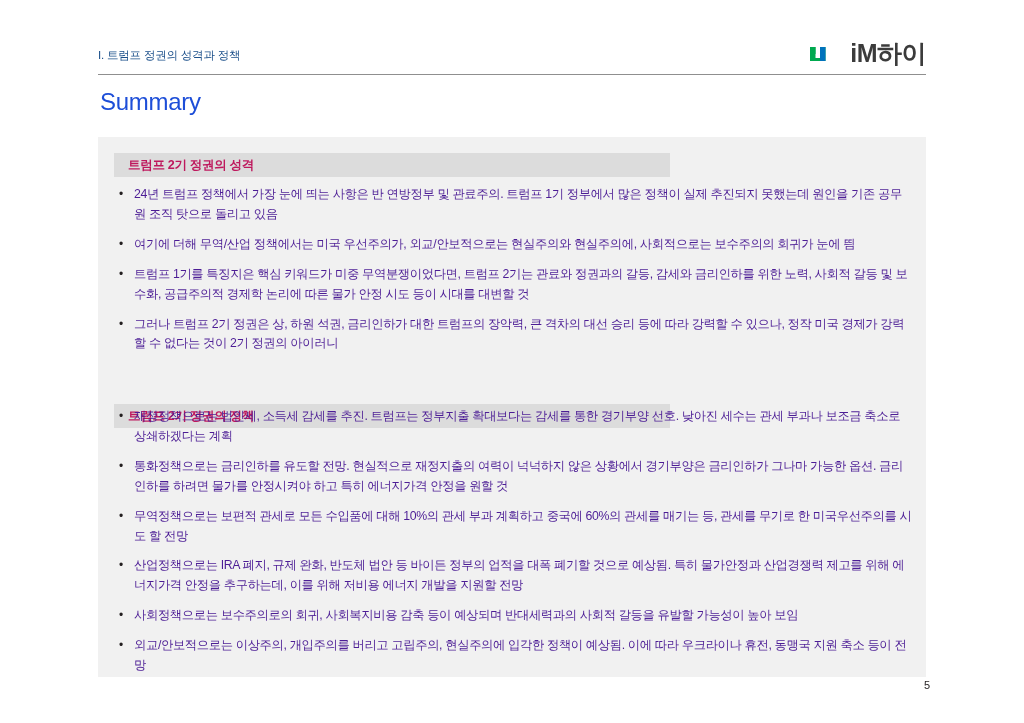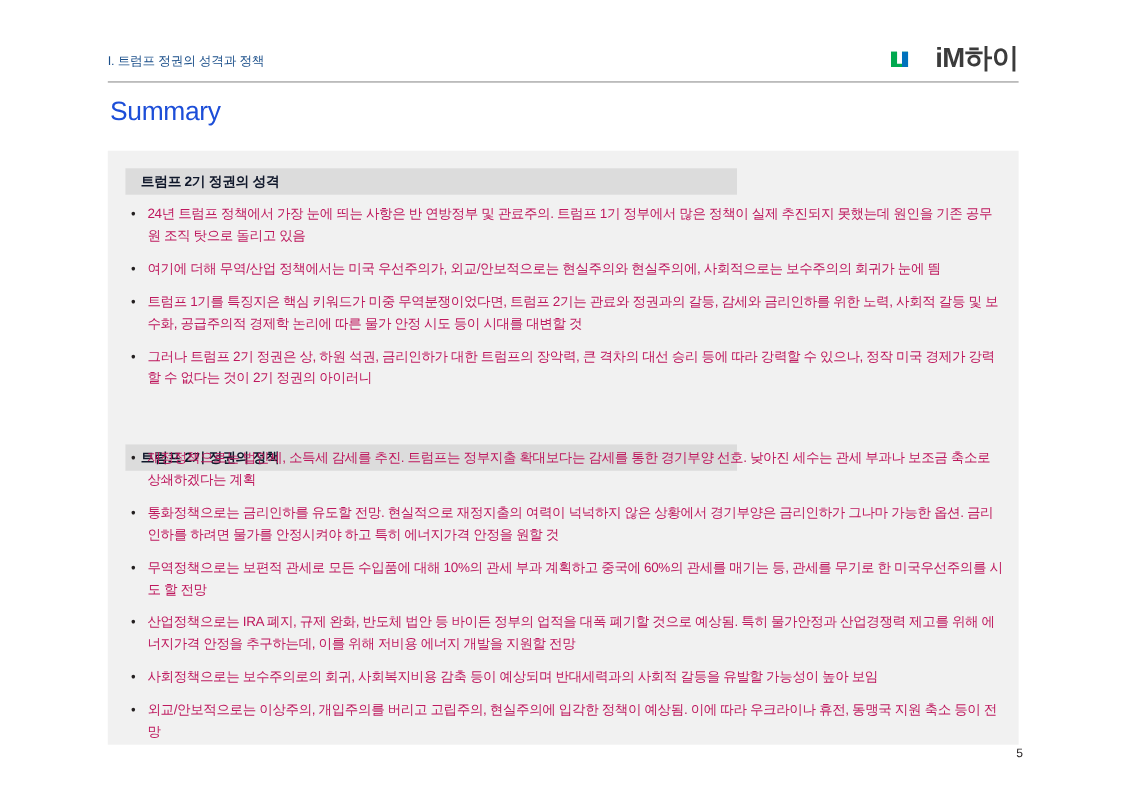--- a/index.html
+++ b/index.html
@@ -93,36 +93,36 @@
     left: 16px;
     width: 556px;
   }
   .section-head {
     background: #dcdcdc;
     height: 24px;
     line-height: 24px;
     padding-left: 14px;
     font-size: 12.5px;
     font-weight: bold;
-    color: #0f172a;
+    color: #be185d;
     letter-spacing: -0.3px;
     box-sizing: border-box;
   }
 
   .bullets {
     position: absolute;
     left: 18px;
     width: 796px;
   }
   .bullet {
     position: relative;
     padding-left: 18px;
     font-size: 12.3px;
     line-height: 1.62;
-    color: #be185d;
+    color: #4c1d95;
     letter-spacing: -0.35px;
     margin-bottom: 10px;
     text-align: left;
   }
   .bullet::before {
     content: "•";
     position: absolute;
     left: 3px;
     top: 0;
     font-size: 12px;

